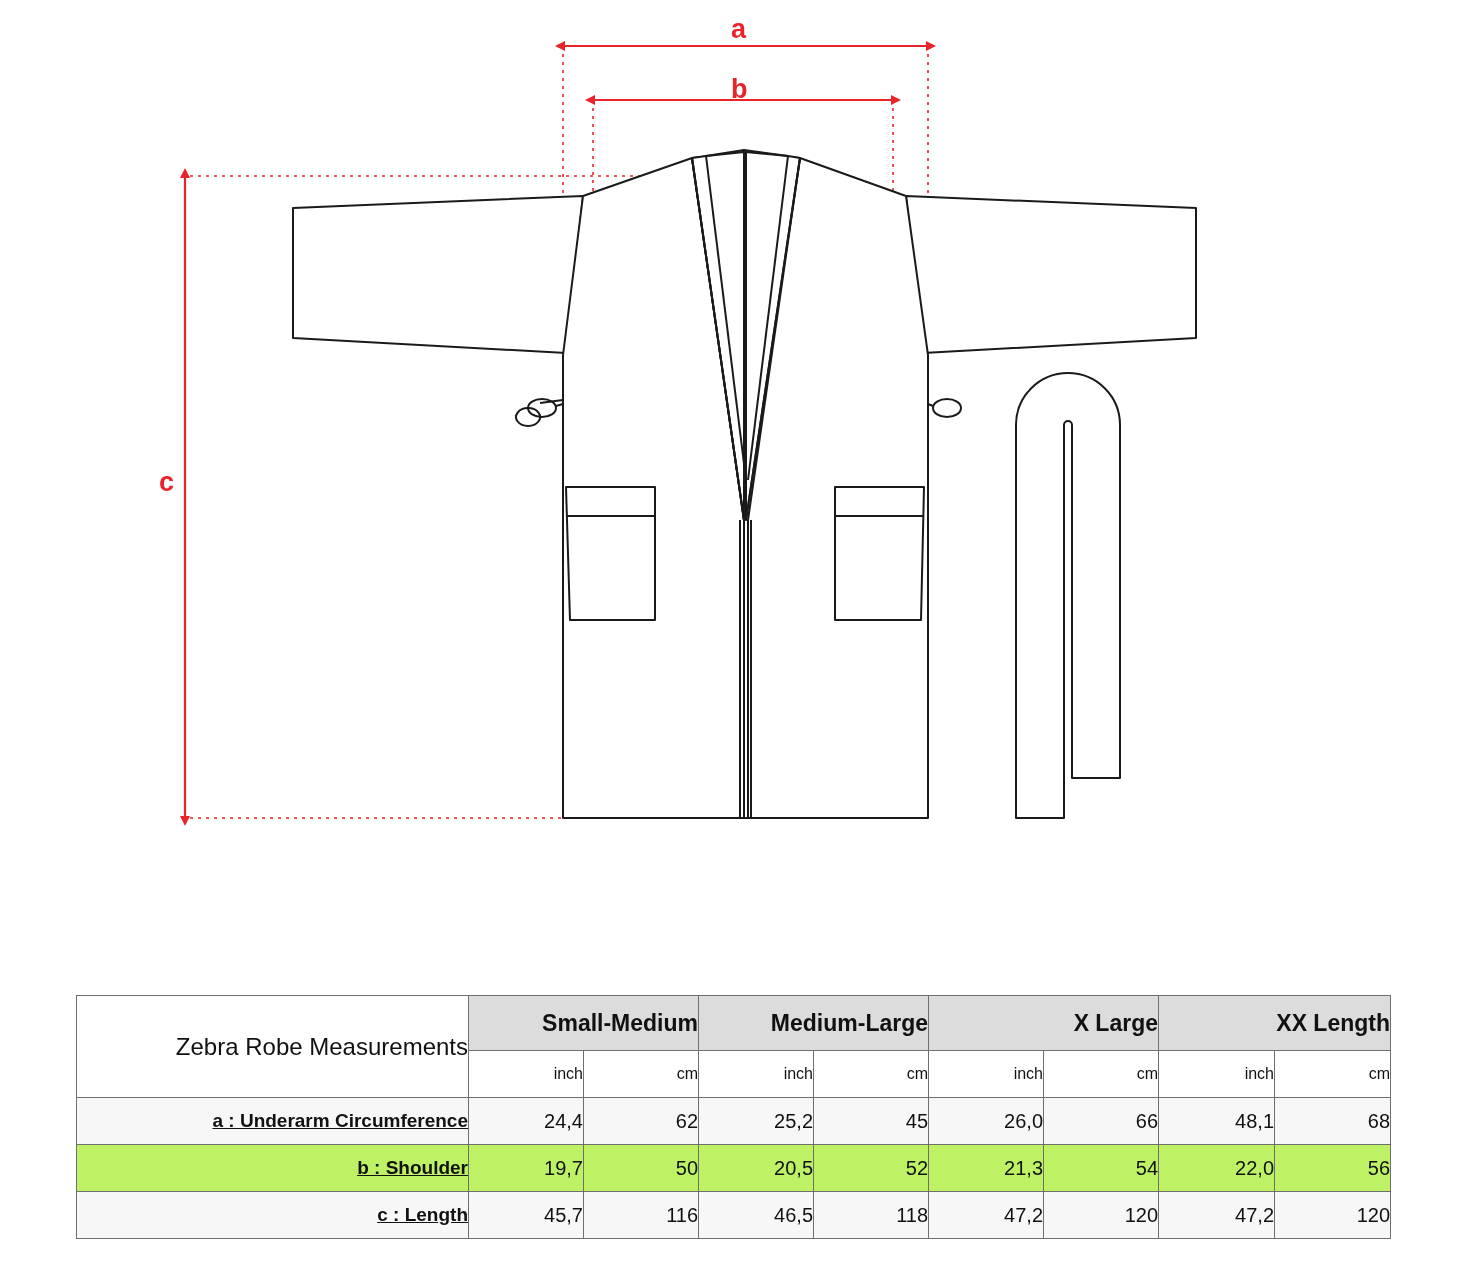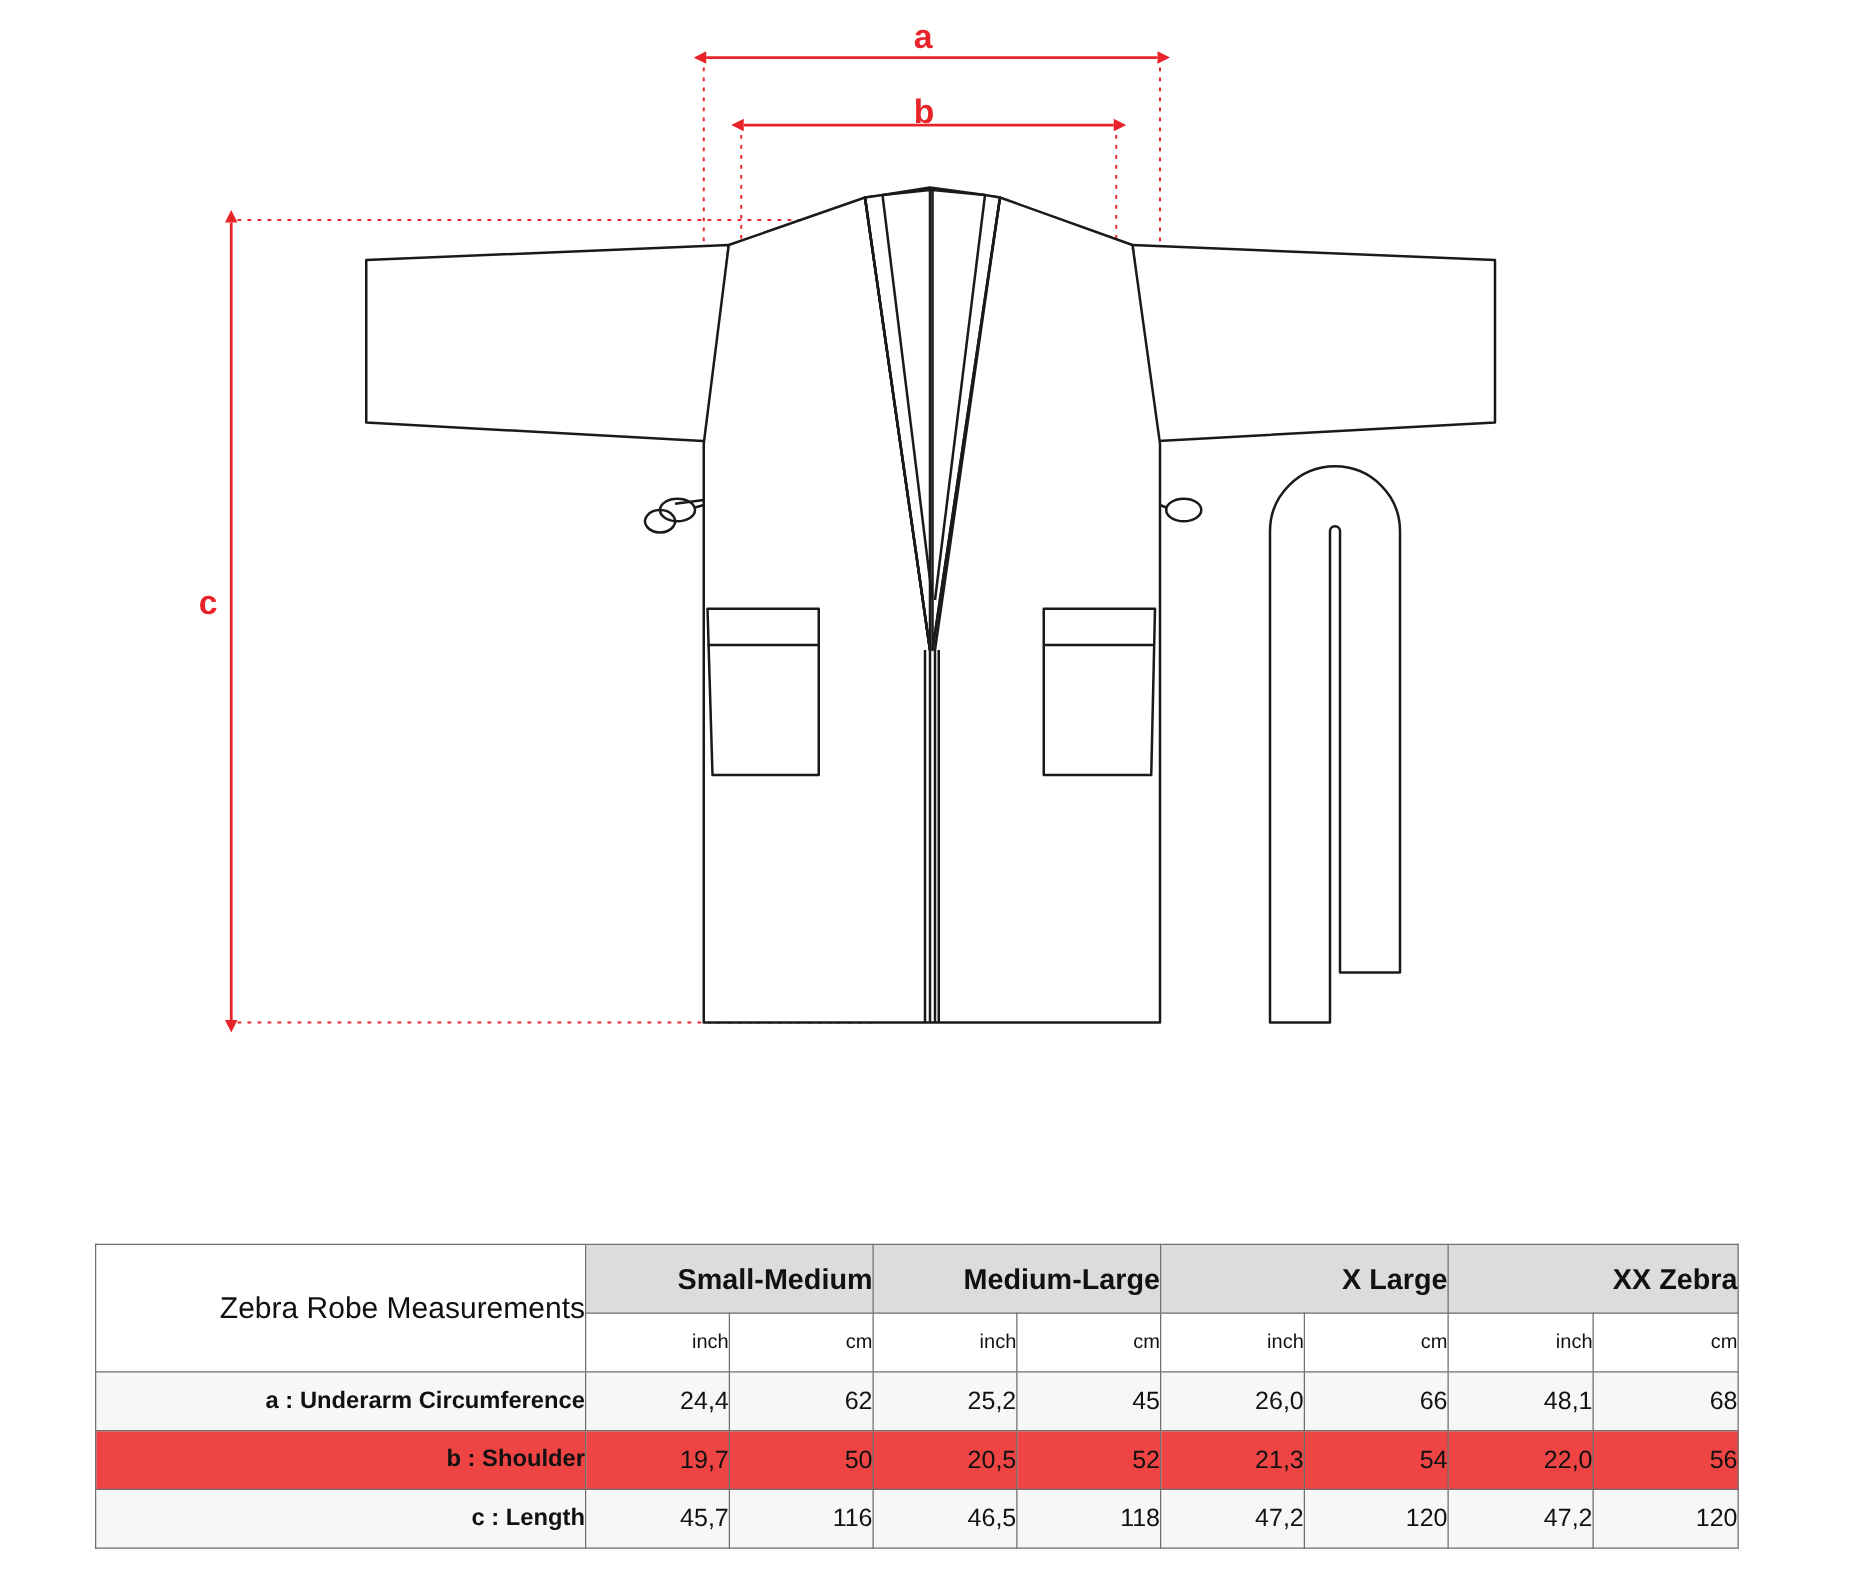--- a/index.html
+++ b/index.html
@@ -77,28 +77,29 @@
     color: #333333;
     margin-top: 41px;
   }
   .row-label {
     text-align: left;
     padding-left: 16px;
     font-size: 19px;
     font-weight: 700;
     height: 46px;
     background: #ffffff;
+    text-decoration: underline;
   }
   .val-cell {
     font-size: 20px;
     font-weight: 400;
     height: 46px;
   }
   .row-odd .val-cell, .row-odd .row-label { background: #f7f7f7; }
-  .row-even .val-cell, .row-even .row-label { background: #ef4444; margin-top: 46px; }
+  .row-even .val-cell, .row-even .row-label { background: #bef264; margin-top: 46px; }
 </style>
 </head>
 <body>
 
 <div id="diagram-area">
 
   <svg id="diagram-svg" width="1484" height="960" viewBox="0 0 1484 960">
 
     <g stroke="#e8242a" stroke-width="1.6" stroke-dasharray="3,5" fill="none">
 
@@ -189,21 +190,21 @@
         <col style="width:115px">
       <col style="width:116px">
         <col style="width:116px">
     </colgroup>
     <thead>
       <tr>
         <th class="hdr-title" rowspan="2">Zebra Robe Measurements</th>
         <th class="hdr-group" colspan="2">Small-Medium</th>
         <th class="hdr-group" colspan="2">Medium-Large</th>
         <th class="hdr-group" colspan="2">X Large</th>
-        <th class="hdr-group" colspan="2">XX Zebra</th>
+        <th class="hdr-group" colspan="2">XX Length</th>
       </tr>
       <tr>
         <td class="unit-cell">inch</td>
         <td class="unit-cell">cm</td>
         <td class="unit-cell">inch</td>
         <td class="unit-cell">cm</td>
         <td class="unit-cell">inch</td>
         <td class="unit-cell">cm</td>
         <td class="unit-cell">inch</td>
         <td class="unit-cell">cm</td>

